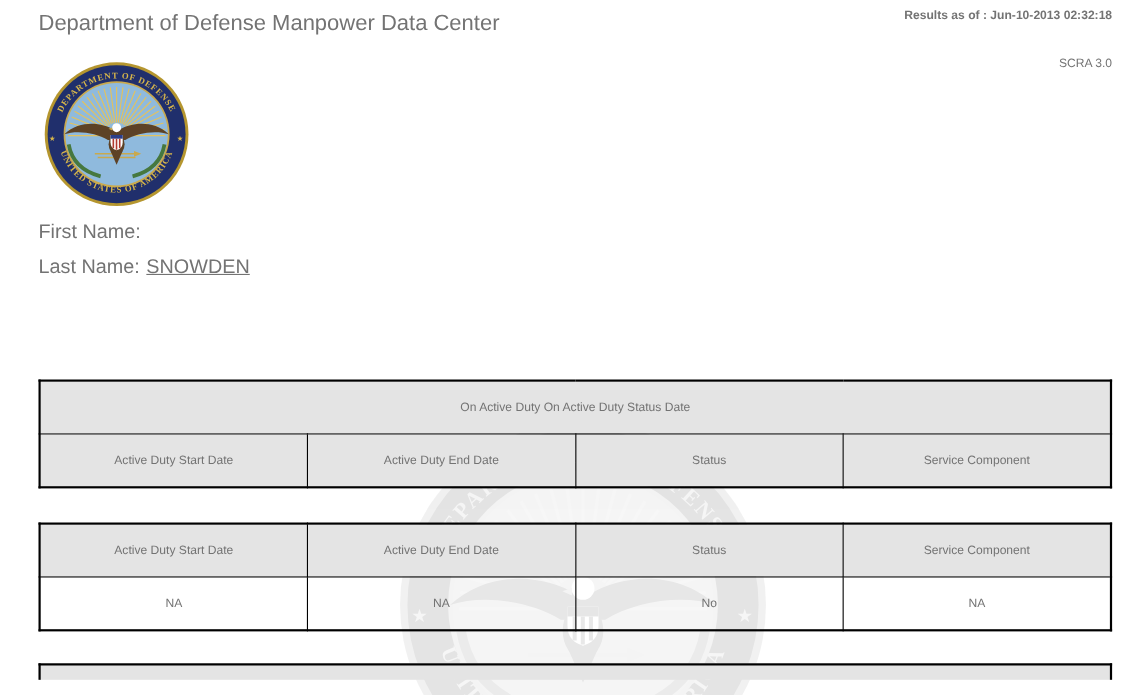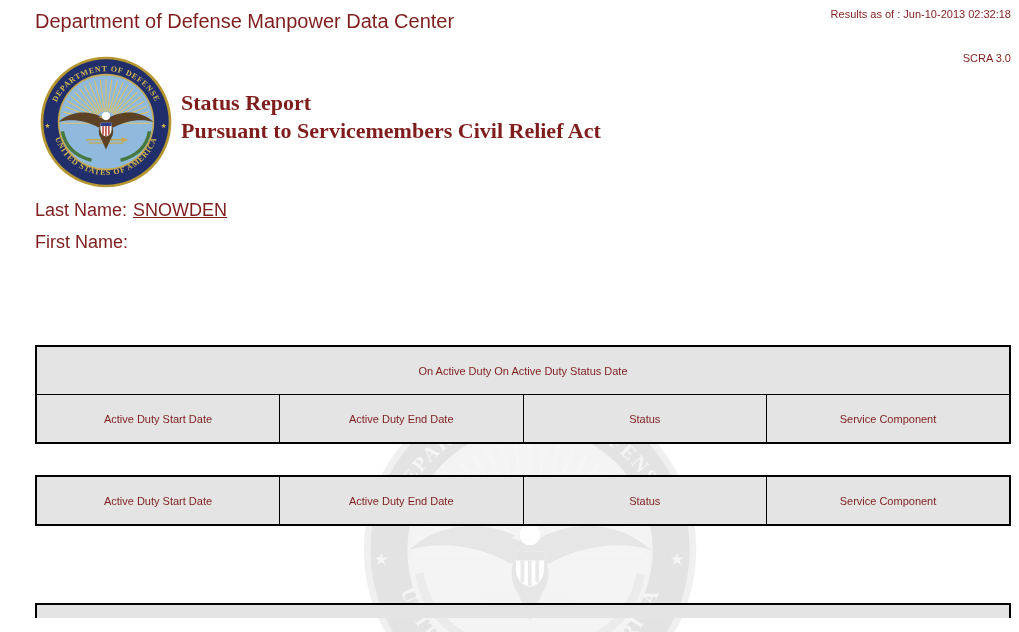--- a/index.html
+++ b/index.html
@@ -1,22 +1,22 @@
 <!DOCTYPE html>
 <html><head>
 <meta charset="utf-8">
 <style>
   html,body{margin:0;padding:0;background:#fff;}
   .page{
     position:relative;width:1019px;height:632px;background:#fff;overflow:hidden;
-    font-family:"Liberation Sans",sans-serif;color:#7f1d1d;
+    font-family:"Liberation Sans",sans-serif;color:#737373;
   }
   .agency{position:absolute;left:35px;top:10px;font-size:20px;letter-spacing:0;}
   .meta{position:absolute;right:8px;font-size:11px;text-align:right;}
-  .meta.r1{top:8px;}
+  .meta.r1{top:8px;font-weight:bold;}
   .meta.r2{top:52px;}
   .seal-wrap{position:absolute;left:40px;top:56px;width:132px;height:132px;}
   .seal-wrap svg{width:100%;height:100%;display:block;}
   .titles{
     position:absolute;left:181px;top:89px;
     font-family:"Liberation Serif",serif;font-weight:bold;font-size:22px;line-height:28px;
   }
   .names{position:absolute;left:35px;top:199px;font-size:18px;}
   .name-line{height:32px;line-height:22px;}
   .val{margin-left:6px;}
@@ -116,28 +116,24 @@
 
         <path d="M 45.8,50.5 h 8.4 v 5 q 0,4.4 -4.2,5.5 q -4.2,-1.1 -4.2,-5.5 z" fill="#ffffff"></path>
         <rect x="45.8" y="50.5" width="8.4" height="2.6" fill="#2b3f8c"></rect>
         <rect x="47.2" y="53.1" width="1.1" height="6.5" fill="#b03a30"></rect>
         <rect x="49.4" y="53.1" width="1.1" height="7.6" fill="#b03a30"></rect>
         <rect x="51.6" y="53.1" width="1.1" height="6.5" fill="#b03a30"></rect>
       </g>
     </svg>
   </div>
 
-  <div class="titles">
-    <div>Status Report</div>
-    <div>Pursuant to Servicemembers Civil Relief Act</div>
-  </div>
 
   <div class="names">
+    <div class="name-line"><span>First Name:</span><span class="val"></span></div>
     <div class="name-line"><span>Last Name:</span><span class="val u">SNOWDEN</span></div>
-    <div class="name-line"><span>First Name:</span><span class="val"></span></div>
   </div>
 
   <table class="rpt t1">
     <tbody>
         <tr>
           <td class="hd" colspan="4">On Active Duty On Active Duty Status Date</td>
         </tr>
     <tr>
       <td class="hd">Active Duty Start Date</td>
       <td class="hd">Active Duty End Date</td>
@@ -148,18 +144,24 @@
     </table>
 
   <table class="rpt t2">
     <tbody>
     <tr>
       <td class="hd">Active Duty Start Date</td>
       <td class="hd">Active Duty End Date</td>
       <td class="hd">Status</td>
       <td class="hd">Service Component</td>
     </tr>
+    <tr>
+      <td>NA</td>
+      <td>NA</td>
+      <td>No</td>
+      <td>NA</td>
+    </tr>
   </tbody>
     </table>
 
   <div class="t3"></div>
 
 </div>
 
 </body></html>

